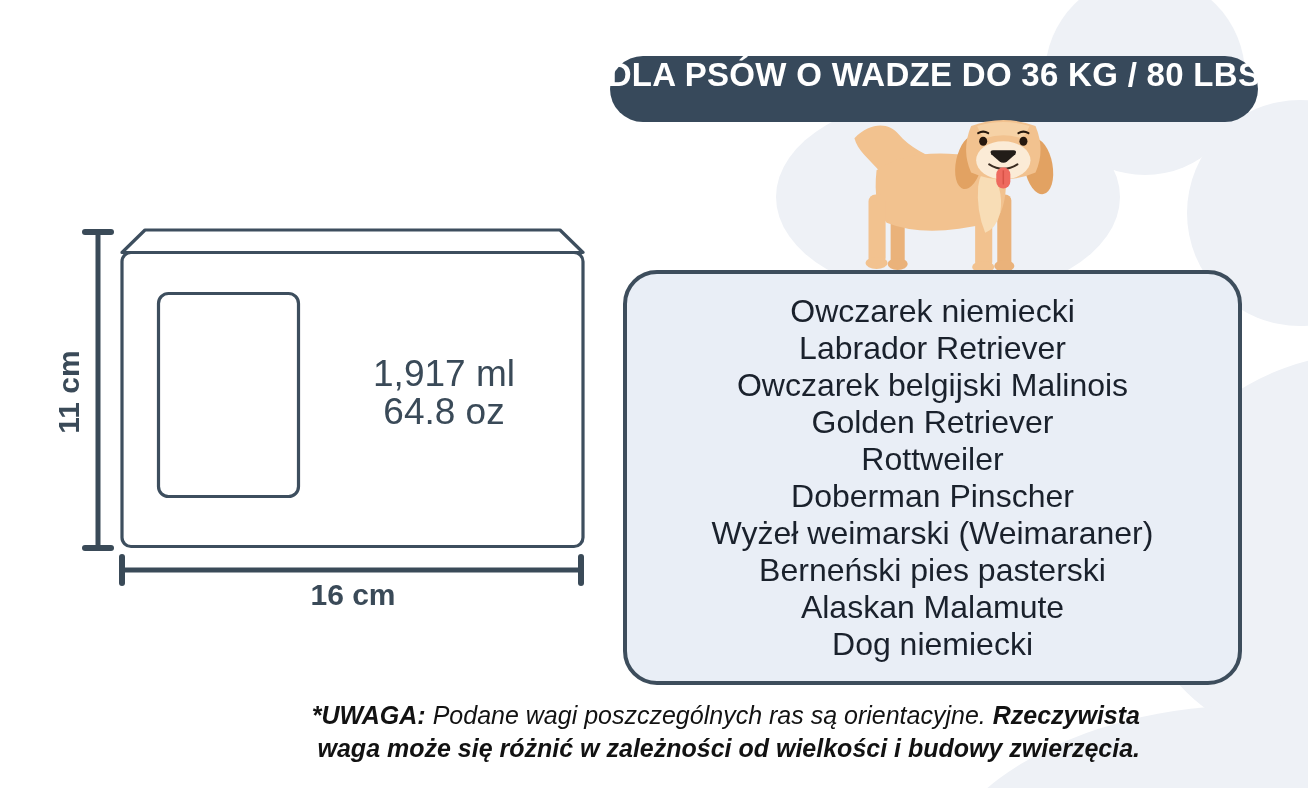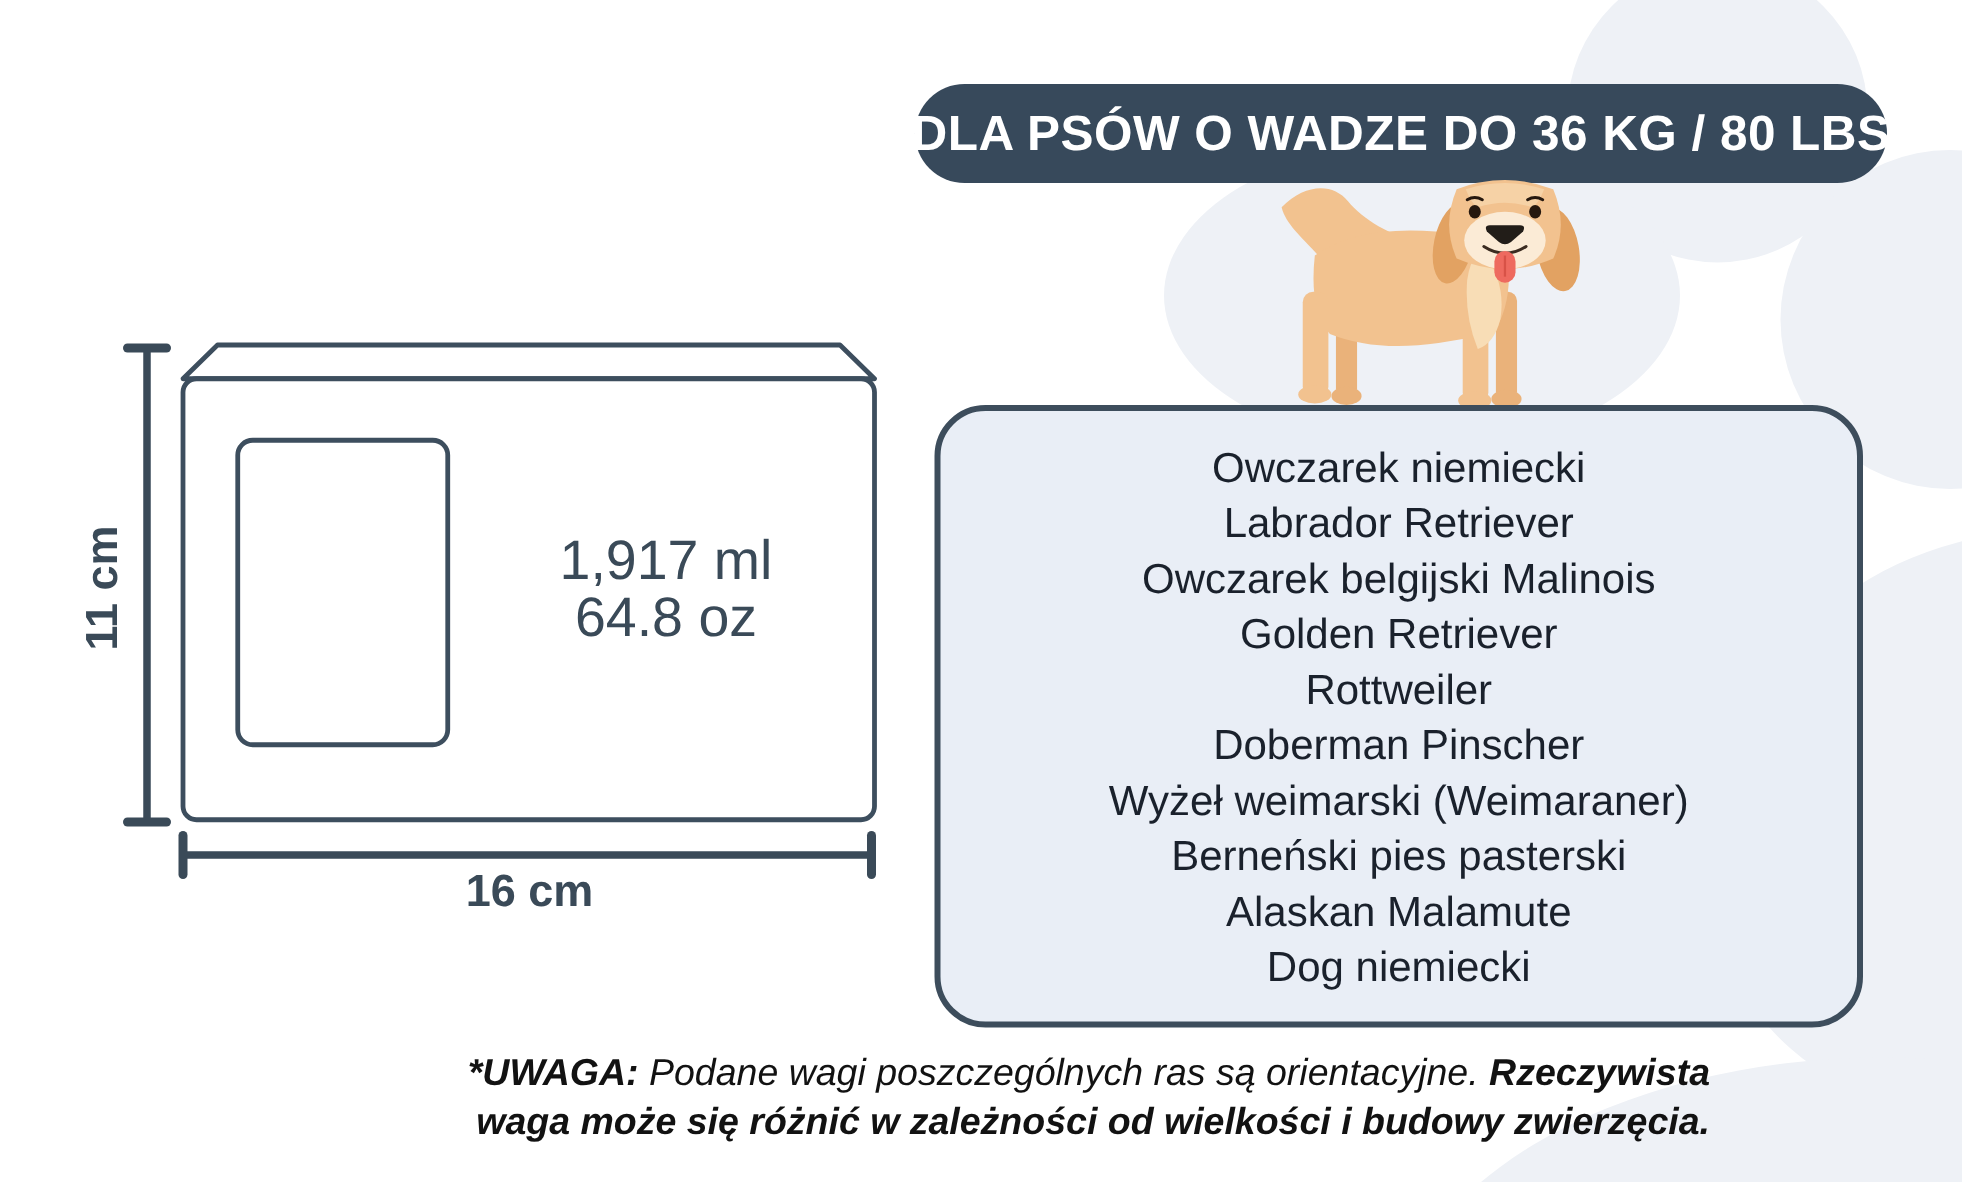--- a/index.html
+++ b/index.html
@@ -6,21 +6,21 @@
   .canvas{
     position:relative;width:1308px;height:788px;overflow:hidden;background:#ffffff;
     font-family:"Liberation Sans",sans-serif;
   }
   .abs{position:absolute;}
   
   .paw-bg{left:0;top:0;width:1308px;height:788px;pointer-events:none;}
   
   .banner{
     left:610px;top:56px;width:648px;height:66px;background:#37495B;border-radius:33px;
-    display:flex;align-items:center;justify-content:center;
+    display:flex;justify-content:center;
   }
   .banner-label{
     color:#FFFFFF;font-size:33px;font-weight:700;letter-spacing:.3px;white-space:nowrap;
   }
   
   .dim-label{
     color:#3A4A58;font-weight:700;font-size:30px;text-align:center;
   }
   .height-label{left:23px;top:375px;width:92px;height:34px;line-height:34px;transform:rotate(-90deg);}
   .width-label{left:280px;top:578px;width:146px;height:34px;line-height:34px;}
@@ -28,21 +28,21 @@
     left:338px;top:355px;width:212px;text-align:center;color:#3A4A58;font-weight:400;
     font-size:37px;line-height:38px;
   }
   
   .breed-box{
     left:623px;top:270px;width:619px;height:415px;box-sizing:border-box;
     background:#E9EEF6;border:4px solid #3D4D5C;border-radius:34px;
     display:flex;flex-direction:column;align-items:center;justify-content:center;
   }
   .breed-line{
-    font-size:28px;line-height:37px;color:#1A212C;text-align:center;white-space:nowrap;
+    font-size:32px;line-height:37px;color:#1A212C;text-align:center;white-space:nowrap;
   }
   
   .note{
     left:170px;top:699px;width:970px;text-align:right;color:#121212;
     font-size:25px;line-height:33px;font-style:italic;
   }
   .note .nline{white-space:nowrap;}
   .note b{font-weight:700;}
 </style>
 </head>

